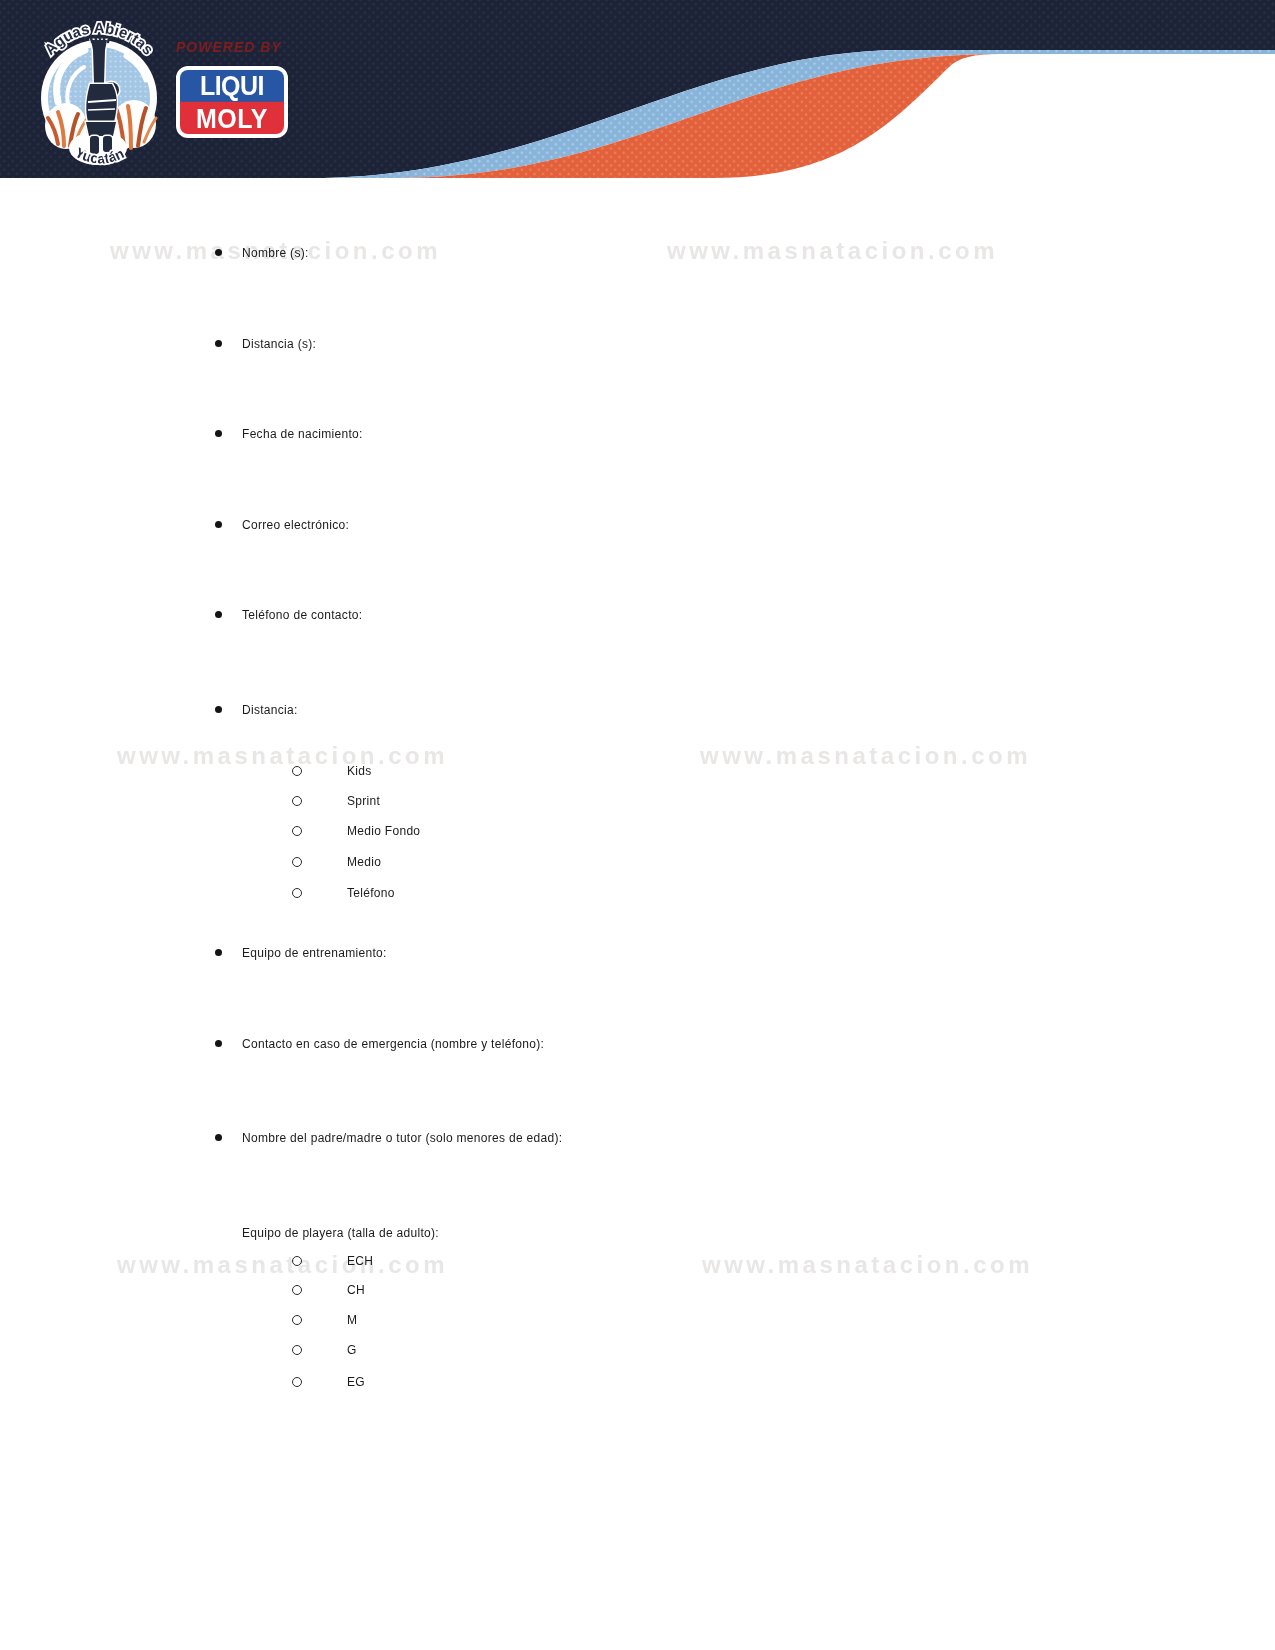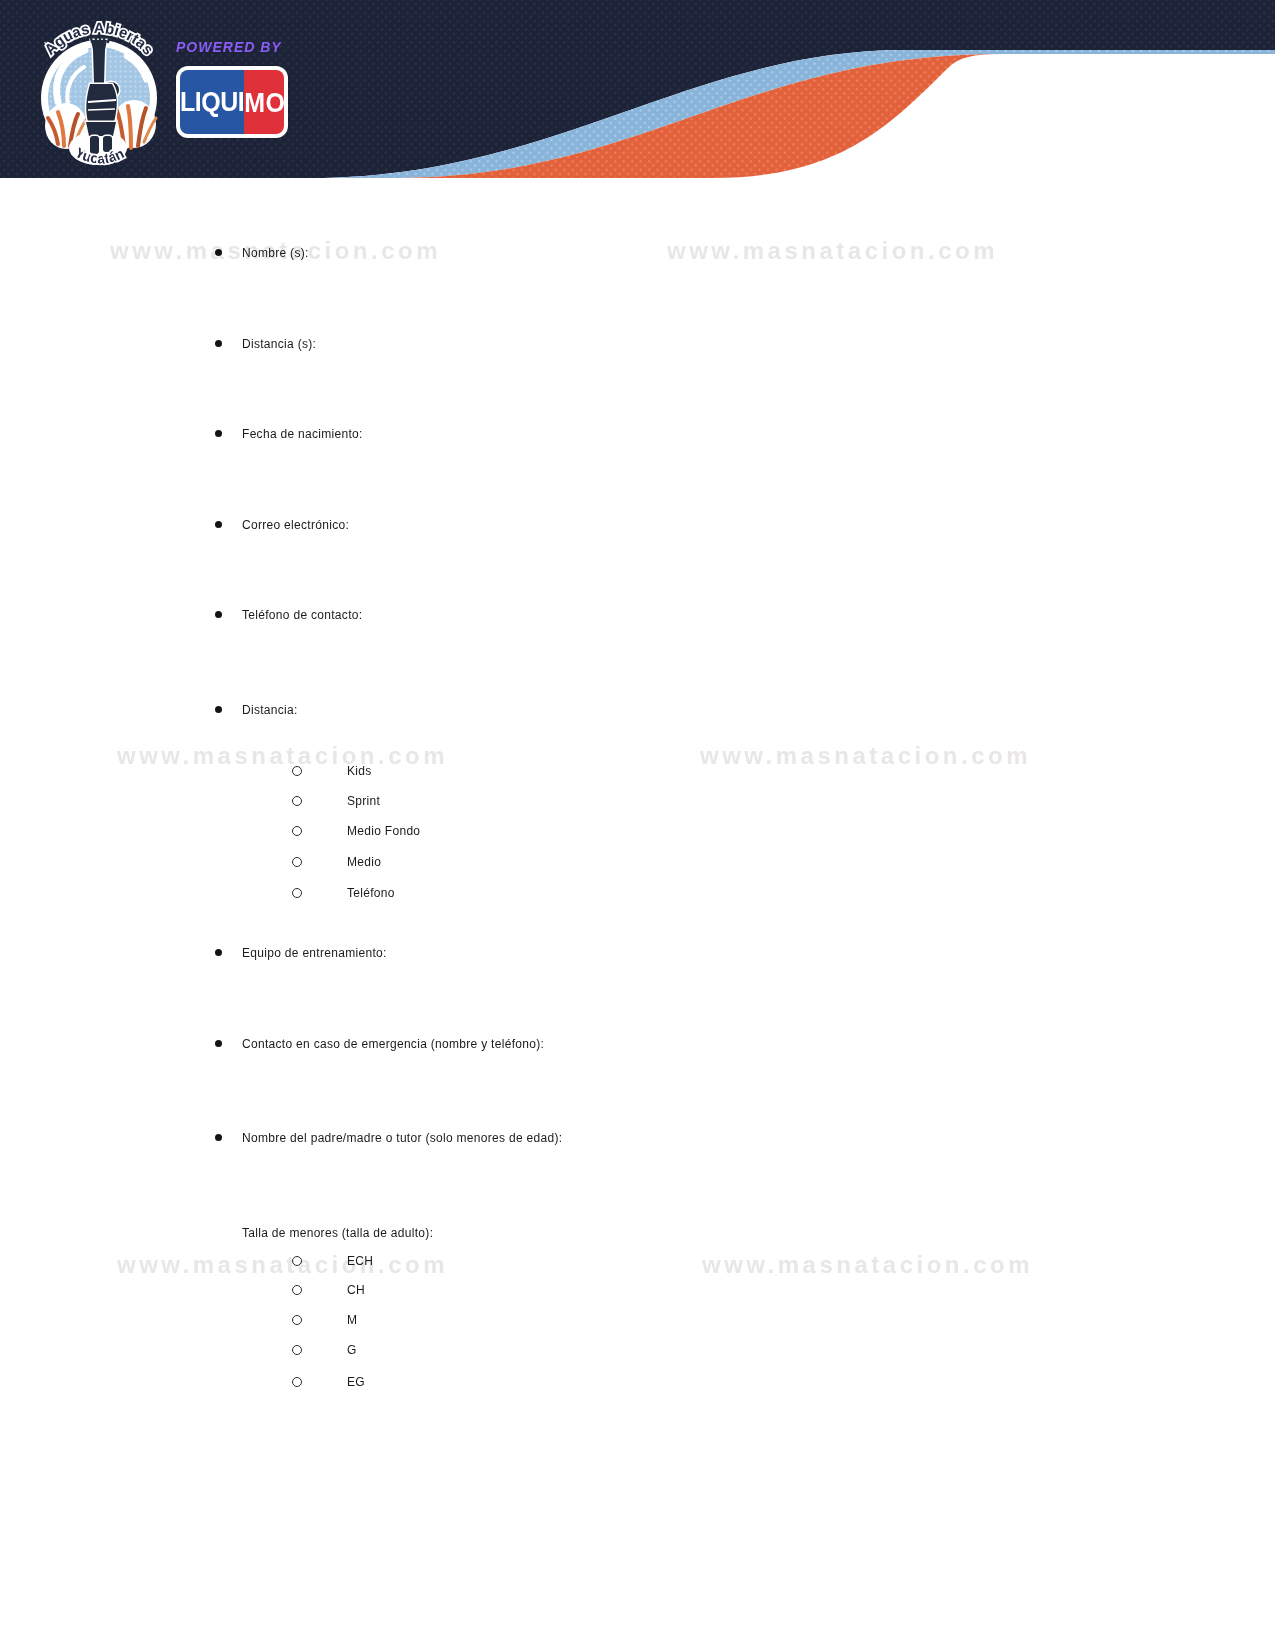--- a/index.html
+++ b/index.html
@@ -5,26 +5,26 @@
   html,body{margin:0;padding:0;}
   body{
     width:1275px;height:1650px;background:#ffffff;position:relative;overflow:hidden;
     font-family:"Liberation Sans",sans-serif;
   }
   
   .header{position:absolute;left:0;top:0;width:1275px;height:178px;}
   .swoosh{position:absolute;left:0;top:0;}
   .club-logo{position:absolute;left:28px;top:4px;}
   .powered{
-    position:absolute;left:176px;top:39px;color:#8b5cf6;font-weight:bold;font-style:italic;
+    position:absolute;left:176px;top:39px;color:#7f1d1d;font-weight:bold;font-style:italic;
     font-size:14px;letter-spacing:1px;white-space:nowrap;
   }
   .lm{
     position:absolute;left:176px;top:66px;width:104px;height:64px;border:4px solid #ffffff;
-    border-radius:12px;overflow:hidden;background:#ffffff;display:flex;flex-direction:row;
+    border-radius:12px;overflow:hidden;background:#ffffff;display:flex;flex-direction:column;
     box-shadow:0 0 0 1px rgba(0,0,0,.15);
   }
   .lm-half{
     flex:1 1 50%;display:flex;align-items:center;justify-content:center;color:#ffffff;
     font-weight:bold;font-size:25px;line-height:1;letter-spacing:-0.5px;
     transform:scaleY(1.08);
   }
   .lm-top{background:#2756a5;border-bottom:2px solid #ffffff;}
   .lm-bot{background:#e0303a;letter-spacing:0.5px;}
   
@@ -195,21 +195,21 @@
 </div>
 <div class="row" style="top:1033px">
   <span class="b"></span>
   <span>Contacto en caso de emergencia (nombre y teléfono):</span>
 </div>
 <div class="row" style="top:1127px">
   <span class="b"></span>
   <span>Nombre del padre/madre o tutor (solo menores de edad):</span>
 </div>
 <div class="row plain" style="top:1222px">
-  <span>Talla de menores (talla de adulto):</span>
+  <span>Equipo de playera (talla de adulto):</span>
 </div>
 <div class="row sub" style="top:1250px">
   <span class="c"></span>
   <span>ECH</span>
 </div>
 <div class="row sub" style="top:1279px">
   <span class="c"></span>
   <span>CH</span>
 </div>
 <div class="row sub" style="top:1309px">

